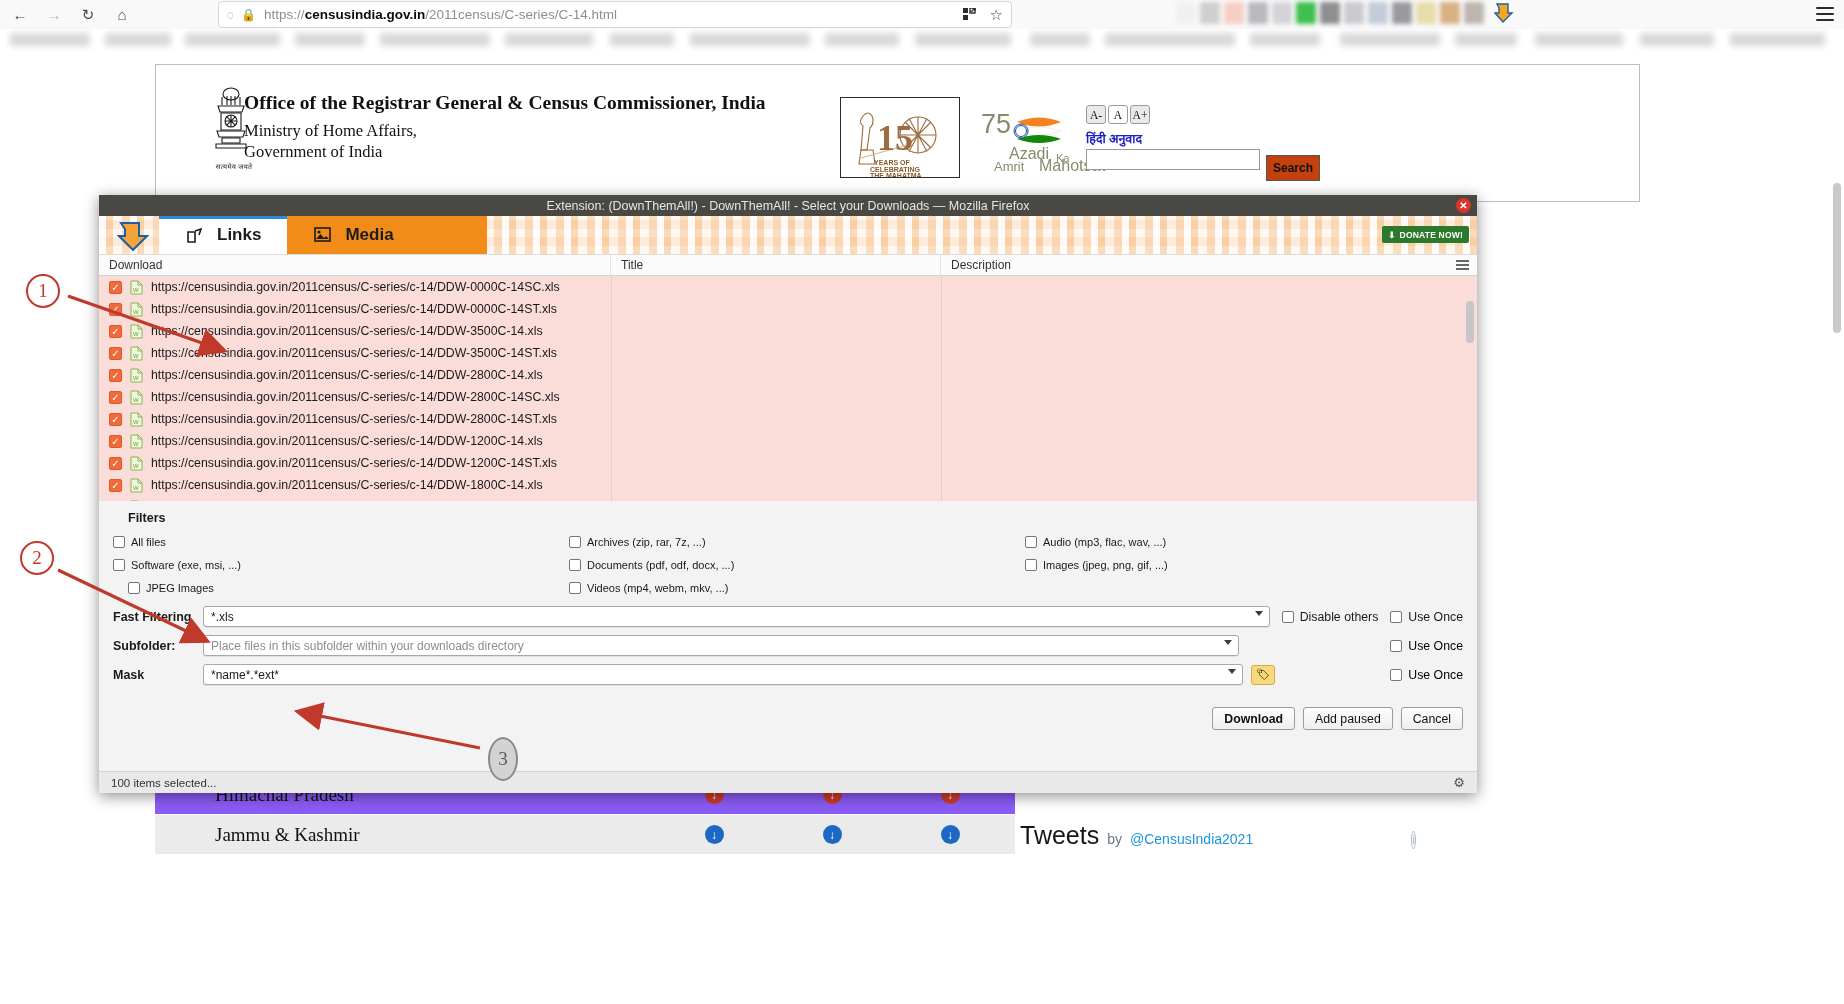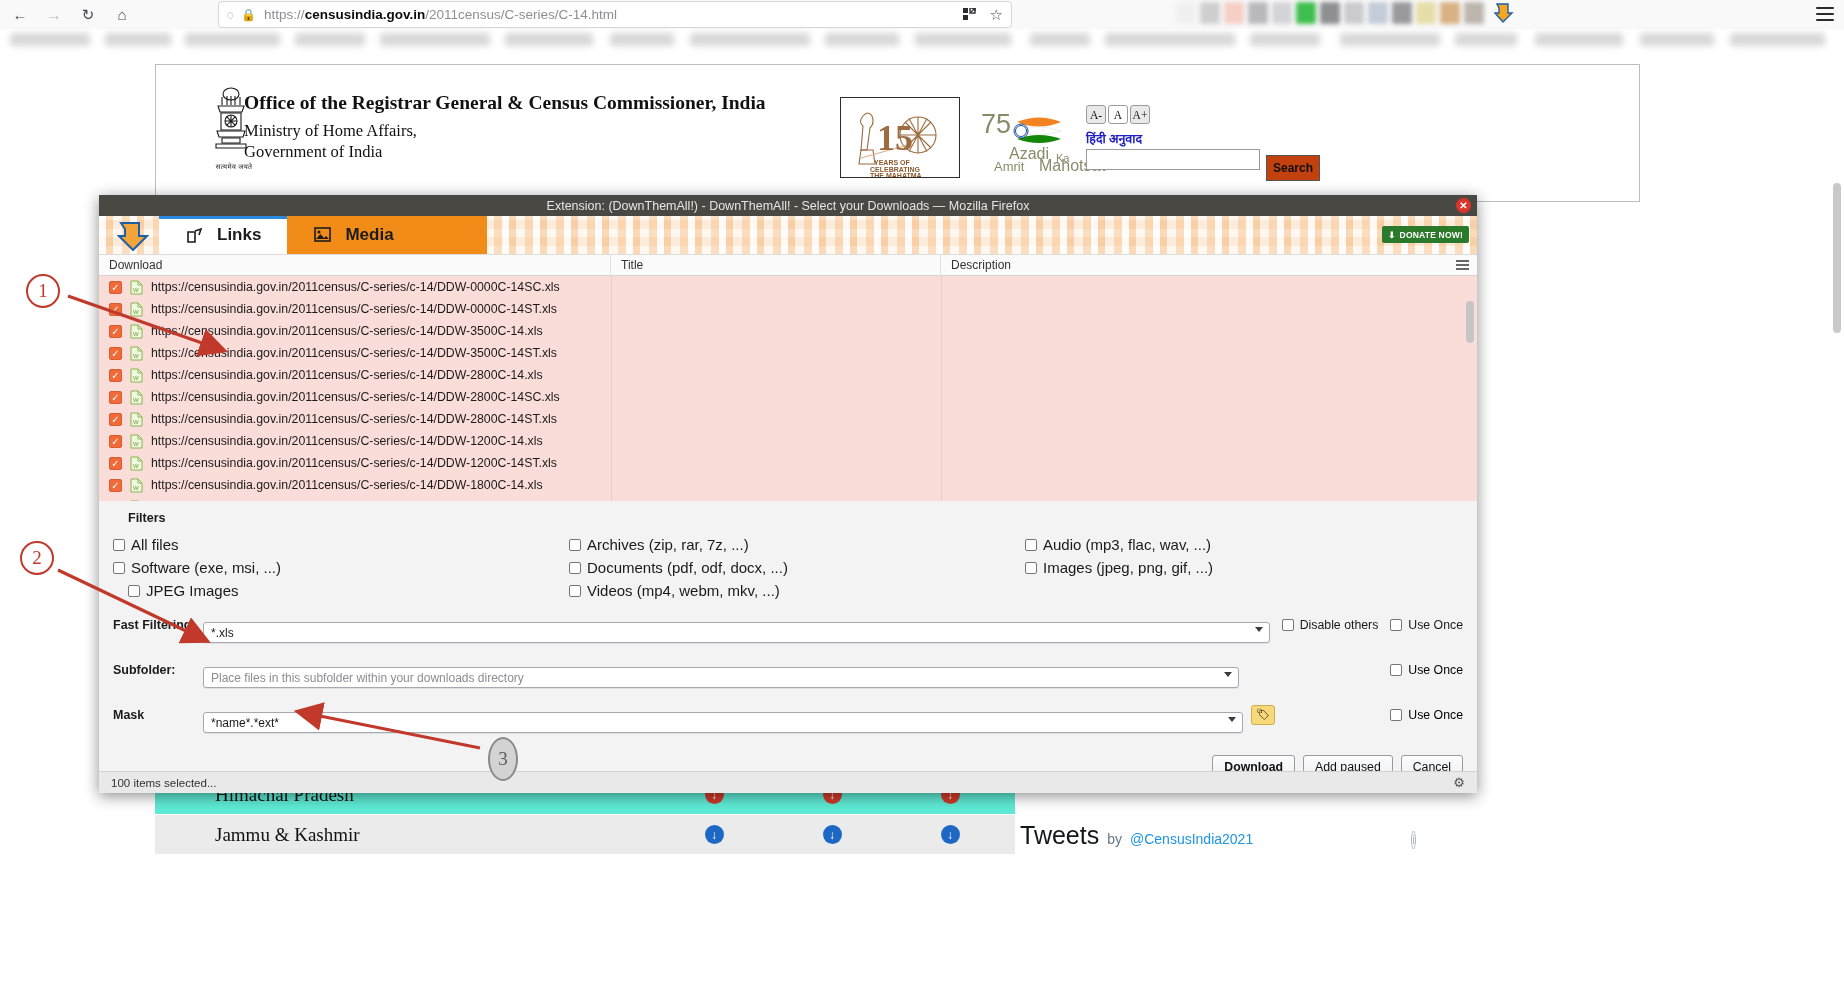--- a/index.html
+++ b/index.html
@@ -87,21 +87,21 @@
   .searchbtn{
     position:absolute; left:1110px; top:84px; width:54px; height:26px;
     border:1px solid #555; background:#c2410c; font-size:12px; color:#111;
     display:flex; align-items:center; justify-content:center; font-weight:700;margin-top:6px;
   }
 
   
   .state-table{ position:absolute; left:155px; top:722px; width:860px; }
   .st-row{ display:flex; height:40px; align-items:center; border-bottom:1px solid #fff; }
   .st-row.alt{ background:#ebebeb; }
-  .st-row.plain{ background:#5eead4; }
+  .st-row.plain{ background:#8b5cf6; }
   .st-name{
     width:500px; padding-left:60px;
     font-family:"Liberation Serif", serif; font-size:19px; color:#111;
   }
   .st-cell{ width:118px; display:flex; justify-content:center; align-items:center; }
   .dlarrow{ width:19px; height:19px; border-radius:50%; display:flex; align-items:center; justify-content:center; color:#fff; font-size:12px; }
   .dlarrow.red{ background:#cf3a2a; }
   .dlarrow.blue{ background:#1d68c4; }
   .tw-panel{ position:absolute; left:1020px; top:700px; width:380px; }
   .tw-link{ font-family:"Liberation Serif", serif; font-size:17px; color:#1c5fa8; text-decoration:underline; }
@@ -180,30 +180,29 @@
     color:#fff; font-size:10px; display:flex; align-items:center; justify-content:center; flex:0 0 auto;
   }
   .xls-ico{ width:13px; height:15px; flex:0 0 auto; }
   .list-scroll{ position:absolute; right:3px; top:25px; width:8px; height:200px; }
   .list-scroll i{ position:absolute; left:0; top:0; width:8px; height:42px; background:#c6c6c6; border-radius:4px; display:block; }
 
   
   .filters{ padding:10px 14px 0 14px; position:relative; }
   .filters-title{ font-size:12.5px; color:#1a1a1a; font-weight:700; margin-bottom:11px;margin-left:15px; }
   .fgrid{ position:relative; height:70px; }
-  .fitem{ position:absolute; display:flex; align-items:center; gap:6px; font-size:15px; color:#1a1a1a; }
+  .fitem{ position:absolute; display:flex; align-items:center; gap:6px; font-size:11px; color:#1a1a1a; }
   .ckbox{ width:12px; height:12px; border:1px solid #767676; background:#fff; border-radius:2px; flex:0 0 auto;}
 
   .frow{ display:flex; align-items:center; margin:0 14px 8px 14px; }
   .flabel{ width:90px; font-size:12.5px; font-weight:700; color:#1a1a1a; }
   .fselect{
     position:relative; flex:1; height:21px; background:#fff; border:1px solid #a7a7ad; border-radius:3px;
     display:flex; align-items:center; padding:0 22px 0 7px; font-size:12px; color:#1a1a1a;
     box-shadow:0 1px 0 rgba(0,0,0,.07);
-    margin-top:16px;
   }
   .fselect.ph{ color:#8d8d92; }
   .caret{
     position:absolute; right:6px; top:4px; width:0;height:0;
     border-left:4px solid transparent;border-right:4px solid transparent;border-top:5px solid #3b3b3f;
   }
   .opt-right{ display:flex; align-items:center; gap:6px; margin-left:12px; font-size:12.3px; color:#1a1a1a; }
   .tagbtn{
     width:24px; height:20px; margin-left:8px; background:#f7d97a; border:1px solid #cdae4e; border-radius:3px;
     display:flex; align-items:center; justify-content:center; font-size:11px;

